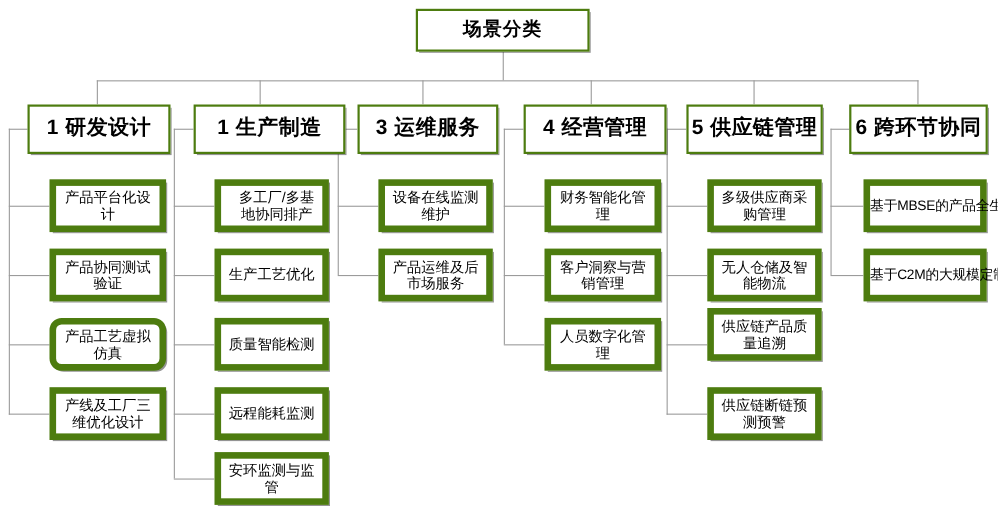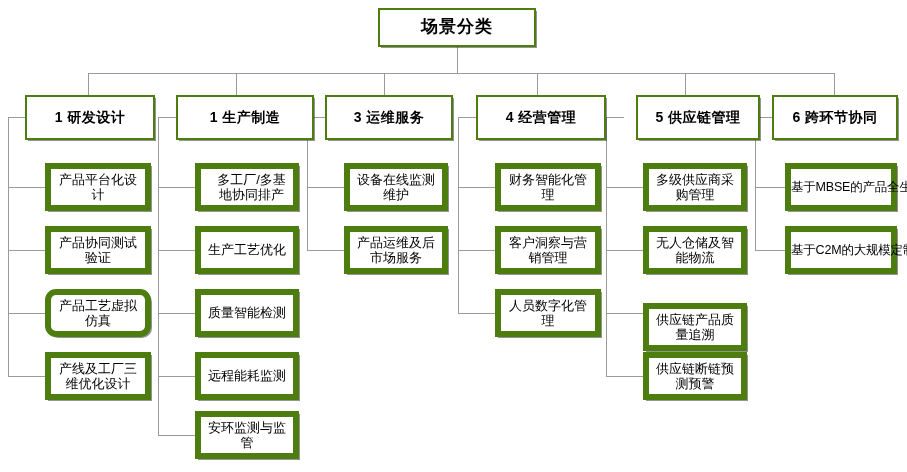--- a/index.html
+++ b/index.html
@@ -41,21 +41,21 @@
 
   .node.root {
     border-width: 2px;
     font-size: 17px;
     font-weight: bold;
     letter-spacing: 1px;
   }
 
   .node.cat {
     border-width: 2px;
-    font-size: 14px;
+    font-size: 19px;
     font-weight: bold;
     letter-spacing: 0.5px;
   }
 
   .node.leaf {
     font-size: 13px;
     font-weight: normal;
     padding: 2px 3px;
   }
   .node.leaf .txt { display: block; width: 100%; }
@@ -126,21 +126,21 @@
   </div>
   <div class="node cat" style="left:176px; top:95px; width:138px; height:45px;">
     <span class="txt">1 生产制造</span>
   </div>
   <div class="node cat" style="left:325px; top:95px; width:128px; height:45px;">
     <span class="txt">3 运维服务</span>
   </div>
   <div class="node cat" style="left:476px; top:95px; width:130px; height:45px;">
     <span class="txt">4 经营管理</span>
   </div>
-  <div class="node cat" style="left:624px; top:95px; width:124px; height:45px;margin-left:12px;">
+  <div class="node cat" style="left:624px; top:95px; width:124px; height:45px;">
     <span class="txt">5 供应链管理</span>
   </div>
   <div class="node cat" style="left:772px; top:95px; width:126px; height:45px;">
     <span class="txt">6 跨环节协同</span>
   </div>
 
   <div class="node leaf" style="left:45px; top:163px; width:106px; height:48px;">
     <span class="txt">产品平台化设计</span>
   </div>
   <div class="node leaf" style="left:45px; top:226px; width:106px; height:48px;">
@@ -185,21 +185,21 @@
   <div class="node leaf" style="left:495px; top:289px; width:106px; height:48px;">
     <span class="txt">人员数字化管理</span>
   </div>
 
   <div class="node leaf" style="left:643px; top:163px; width:104px; height:48px;">
     <span class="txt">多级供应商采购管理</span>
   </div>
   <div class="node leaf" style="left:643px; top:226px; width:104px; height:48px;">
     <span class="txt">无人仓储及智能物流</span>
   </div>
-  <div class="node leaf" style="left:643px; top:303px; width:104px; height:48px;">
+  <div class="node leaf" style="left:643px; top:280px; width:104px; height:48px;">
     <span class="txt">供应链产品质量追溯</span>
   </div>
   <div class="node leaf" style="left:643px; top:352px; width:104px; height:48px;">
     <span class="txt">供应链断链预测预警</span>
   </div>
 
   <div class="node leaf tight" style="left:785px; top:163px; width:112px; height:48px;">
     <span class="txt">基于MBSE的产品全生命周期管理</span>
   </div>
   <div class="node leaf tight" style="left:785px; top:226px; width:112px; height:48px;">

